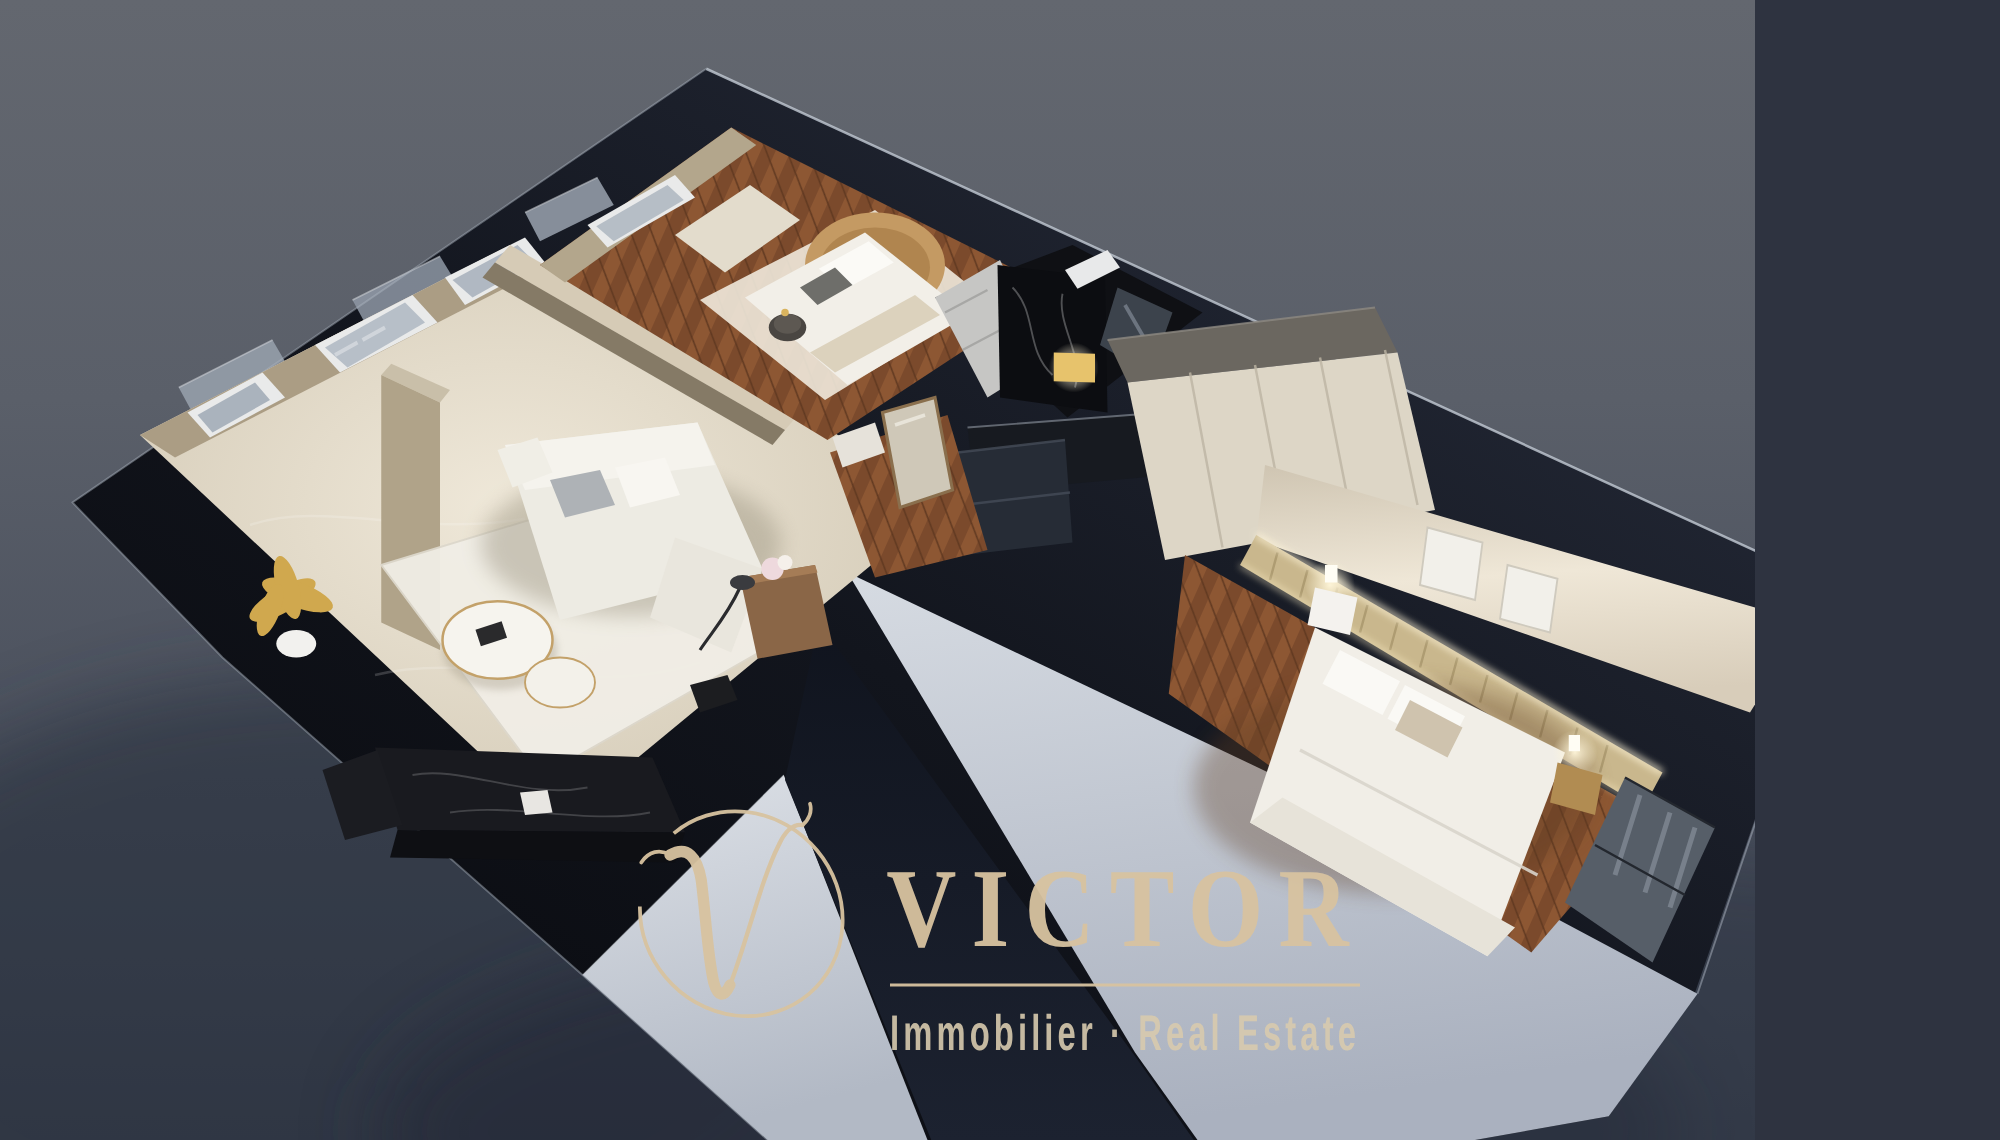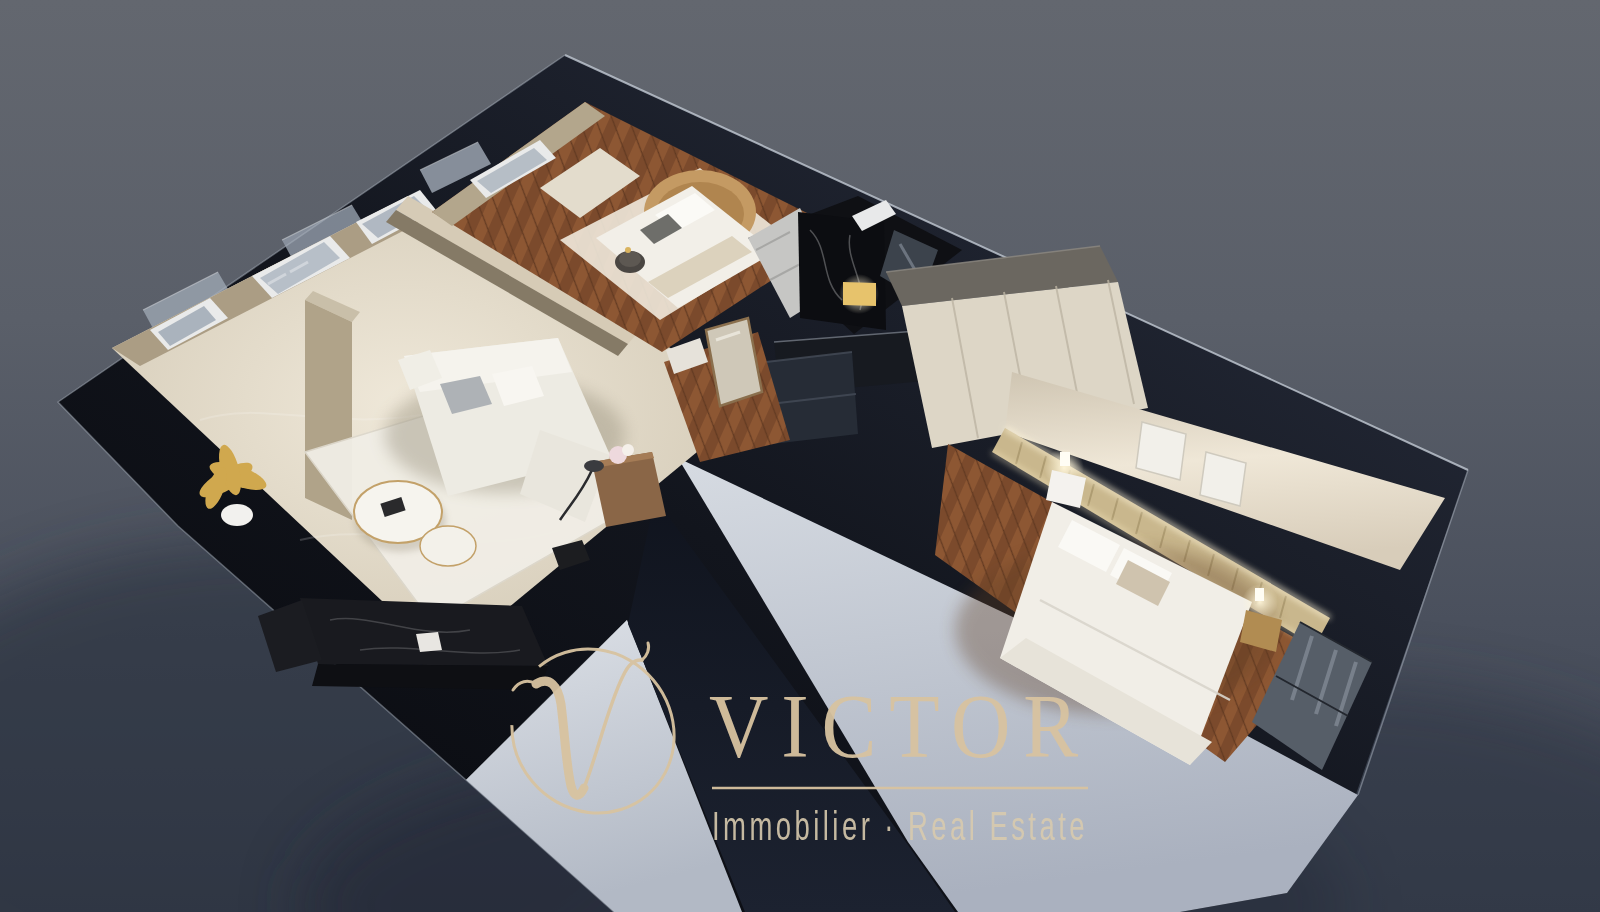--- a/index.html
+++ b/index.html
@@ -1,19 +1,20 @@
 <!DOCTYPE html>
 <html style="--brand_gold: #d8c3a0; --brand_gold_soft: #d9cbae; --background_top: #63676f; --background_bottom: #3c4250; --wall_cut_black: #0b0c10; --exterior_face_light: #d2d7de; --interior_wall_taupe: #b3a68c; --floor_cream: #e8e1d2; --parquet_brown: #7b4a2c; --marble_black: #17181c; --sofa_ivory: #edebe3; --headboard_rattan: #c49a63; --led_glow_warm: #fff6da;"><head>
 <meta charset="utf-8">
 <style>
   html,body{margin:0;padding:0;background:#2e3340;}
   .stage{
-    position:relative;width:1600px;height:912px;overflow:hidden;
+    position:relative;width:1404px;height:912px;overflow:hidden;
     background:linear-gradient(180deg,#63676f 0%,#5a5f69 35%,#4a505d 68%,#3c4250 100%);
     font-family:"Liberation Sans",sans-serif;
+    font-weight:bold;
   }
   .stage svg{position:absolute;inset:0;display:block;}
   .brand-word{
     font-family:"Liberation Serif","DejaVu Serif",serif;
     font-size:90px;letter-spacing:14px;
     fill:var(--brand_gold,#d8c3a0);
   }
   .brand-tag{
     font-family:"Liberation Sans","DejaVu Sans",sans-serif;
     font-size:40px;letter-spacing:5px;

